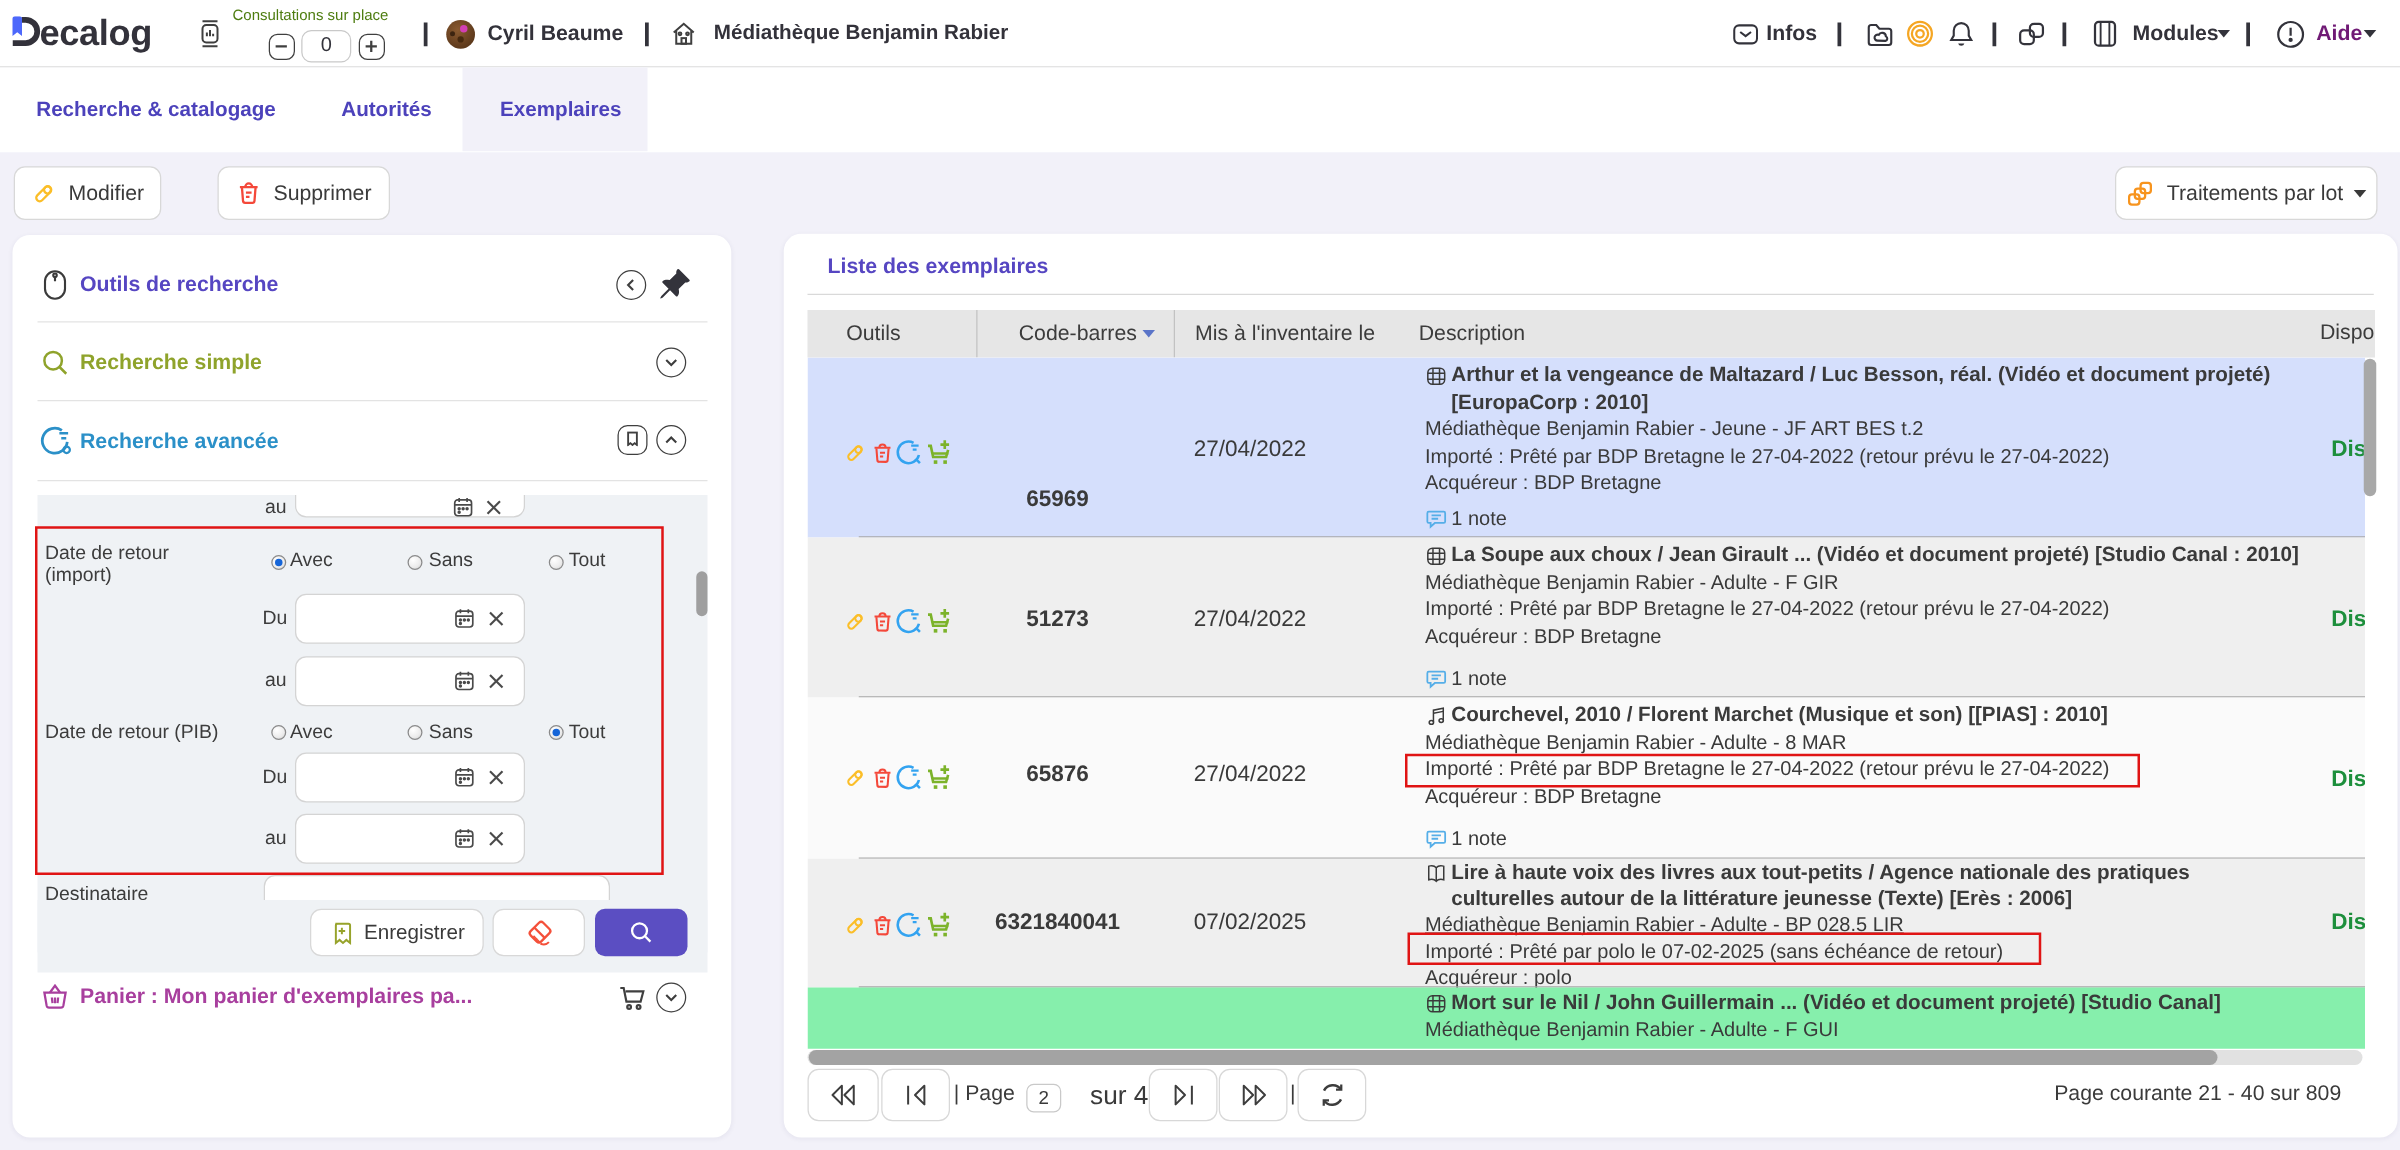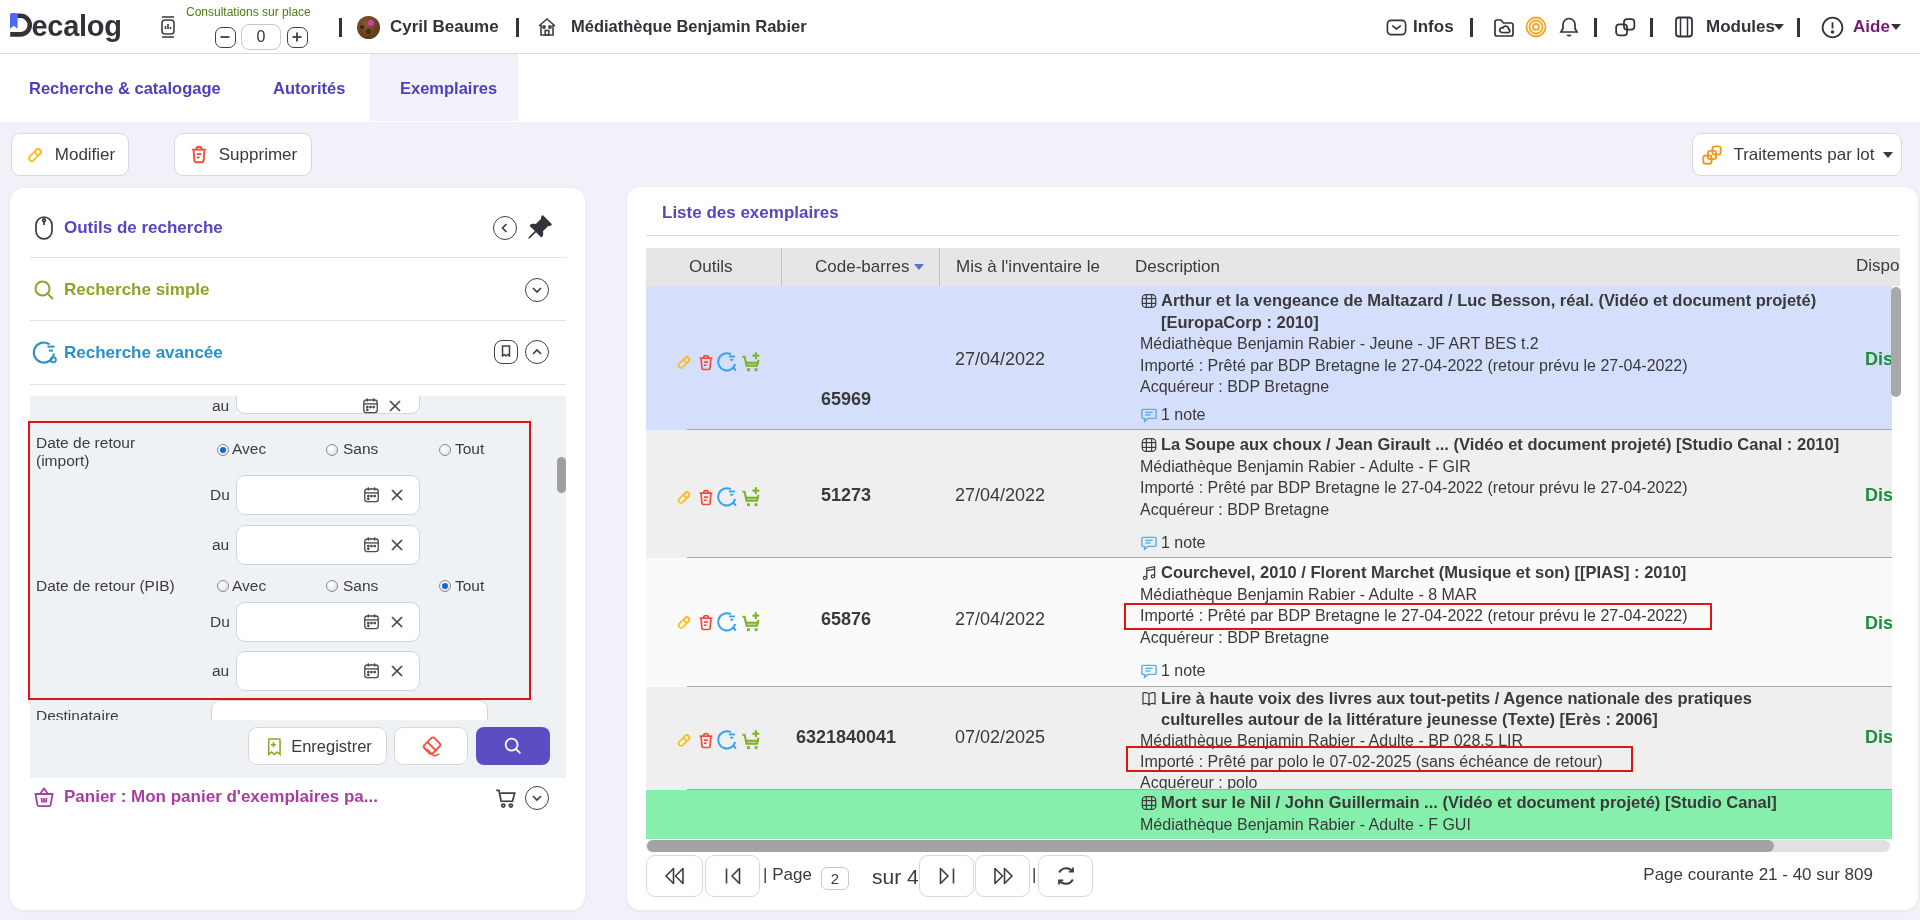--- a/index.html
+++ b/index.html
@@ -385,21 +385,21 @@
       <svg width="12" height="12" viewBox="0 0 12 12" fill="none" stroke="#3f3f3f" stroke-width="1.7">
         <path d="M2 4 L6 8 L10 4"></path>
       </svg>
     </div>
 </div>
 
 <div class="card" id="rightcard">
   <div style="position:absolute;left:35px;top:16px;font-weight:bold;font-size:17px;color:#5646c2;">Liste des exemplaires</div>
   <div style="position:absolute;left:19px;top:48px;width:1253px;height:1px;background:#d9d9d9;"></div>
   <div class="thead">
-    <span style="position:absolute;left:31px;top:9px;margin-left:12px;">Outils</span>
+    <span style="position:absolute;left:31px;top:9px;">Outils</span>
     <span style="position:absolute;left:169px;top:9px;">Code-barres <span style="display:inline-block;width:0;height:0;border-left:5px solid transparent;border-right:5px solid transparent;border-top:6px solid #5a74c8;vertical-align:2px;"></span></span>
     <span style="position:absolute;left:310px;top:9px;">Mis à l'inventaire le</span>
     <span style="position:absolute;left:489px;top:9px;">Description</span>
     <span style="position:absolute;left:1210px;top:8px;">Disponibilité</span>
     <span style="position:absolute;left:135px;top:0;width:1px;height:38px;background:#c2c2c2;"></span>
     <span style="position:absolute;left:293px;top:0;width:1px;height:38px;background:#c2c2c2;"></span>
   </div>
   <div class="rowsclip">
 
     <div class="trow" style="height:144px;background:#d5dffc;">

